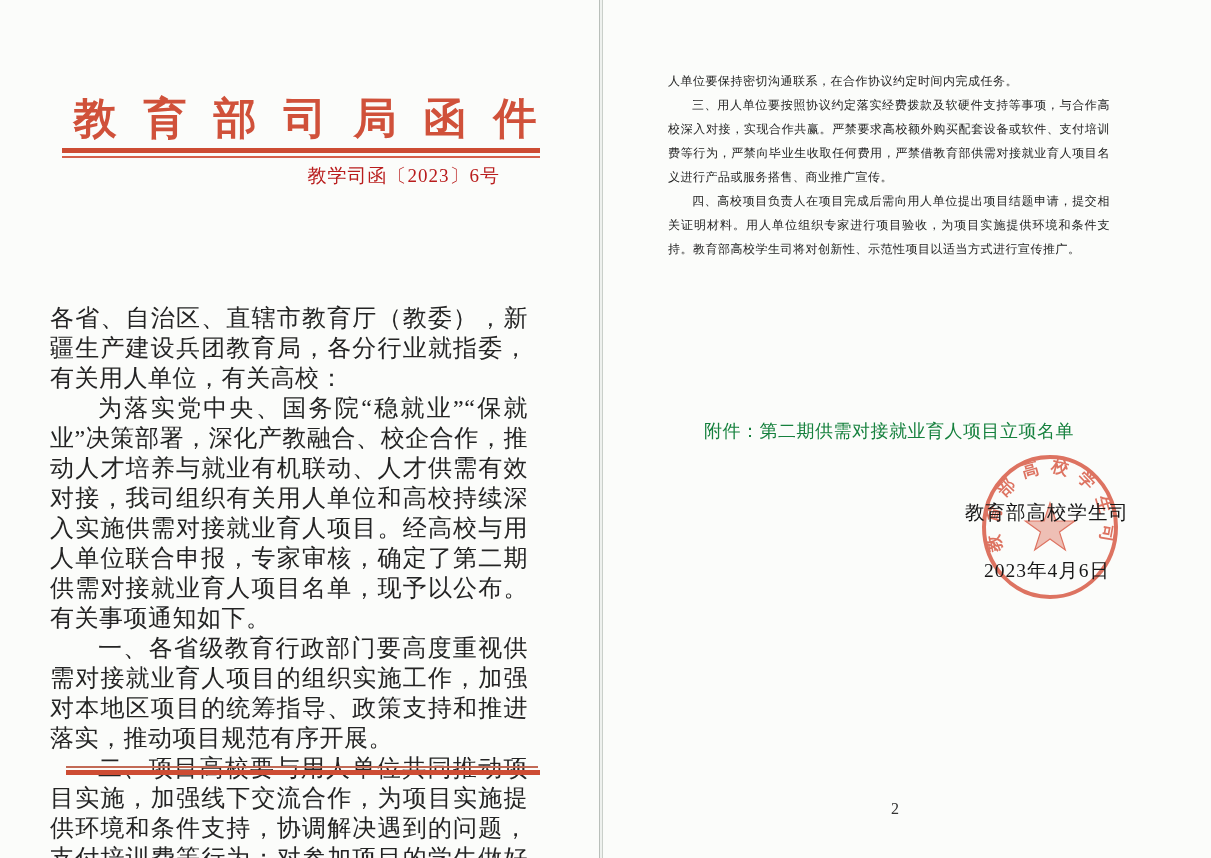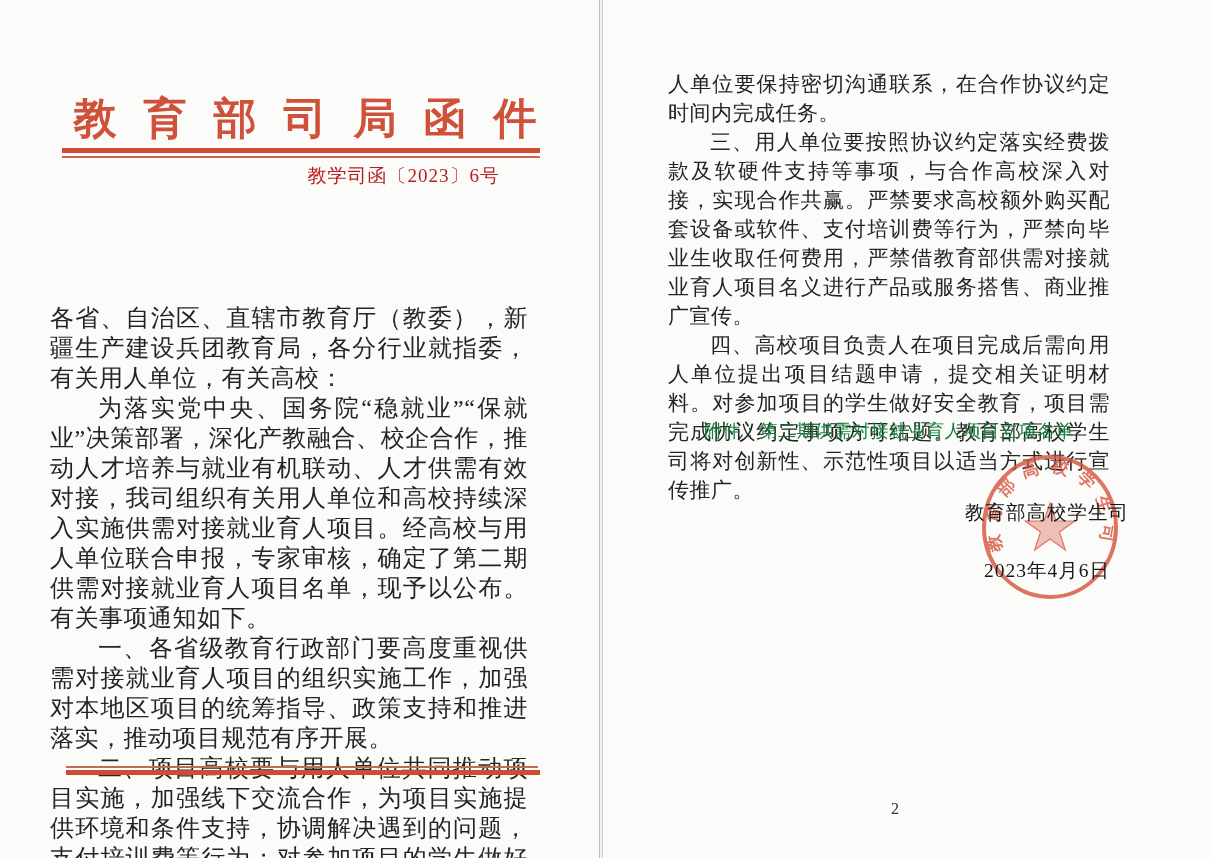--- a/index.html
+++ b/index.html
@@ -116,22 +116,23 @@
     height: 5px;
     background: #cd4c33;
   }
 
   
   .body-right {
     position: absolute;
     top: 70px;
     left: 63px;
     width: 442px;
-    font-size: 21px;
-    line-height: 29px;
+    font-size: 12px;
+    line-height: 24px;
+    font-family: Liberation Mono, monospace;
   }
   .attachment {
     position: absolute;
     top: 419px;
     left: 63px;
     width: 442px;
     font-size: 18px;
     text-indent: 2em;
     letter-spacing: 0.5px;
     color: #15803d;
@@ -188,21 +189,21 @@
     <div class="foot-rule-thick"></div>
   </div>
 
   <div class="seam"></div>
 
   <div class="page page-right">
 
     <div class="body-text body-right">
       <p>人单位要保持密切沟通联系，在合作协议约定时间内完成任务。</p>
       <p class="ind">三、用人单位要按照协议约定落实经费拨款及软硬件支持等事项，与合作高校深入对接，实现合作共赢。严禁要求高校额外购买配套设备或软件、支付培训费等行为，严禁向毕业生收取任何费用，严禁借教育部供需对接就业育人项目名义进行产品或服务搭售、商业推广宣传。</p>
-      <p class="ind">四、高校项目负责人在项目完成后需向用人单位提出项目结题申请，提交相关证明材料。对参加项目的学生做好安全教育，项目需完成协议约定事项方可结题。教育部高校学生司将对创新性、示范性项目以适当方式进行宣传推广。</p>
+      <p class="ind">四、高校项目负责人在项目完成后需向用人单位提出项目结题申请，提交相关证明材料。用人单位组织专家进行项目验收，为项目实施提供环境和条件支持。教育部高校学生司将对创新性、示范性项目以适当方式进行宣传推广。</p>
     </div>
 
     <div class="attachment">附件：第二期供需对接就业育人项目立项名单</div>
 
     <svg class="seal" viewBox="0 0 146 150">
       <ellipse cx="73" cy="75" rx="66" ry="70" fill="none" stroke="#d6523c" stroke-width="4"></ellipse>
       <path id="seal-arc" d="M 33.2 110.4 A 52 55 0 1 1 112.8 110.4" fill="none"></path>
       <text font-size="17" fill="#d6523c" letter-spacing="10" font-family="Liberation Serif, serif" font-weight="bold">
         <textPath href="#seal-arc" startOffset="50%" text-anchor="middle">教育部高校学生司</textPath>
       </text>

